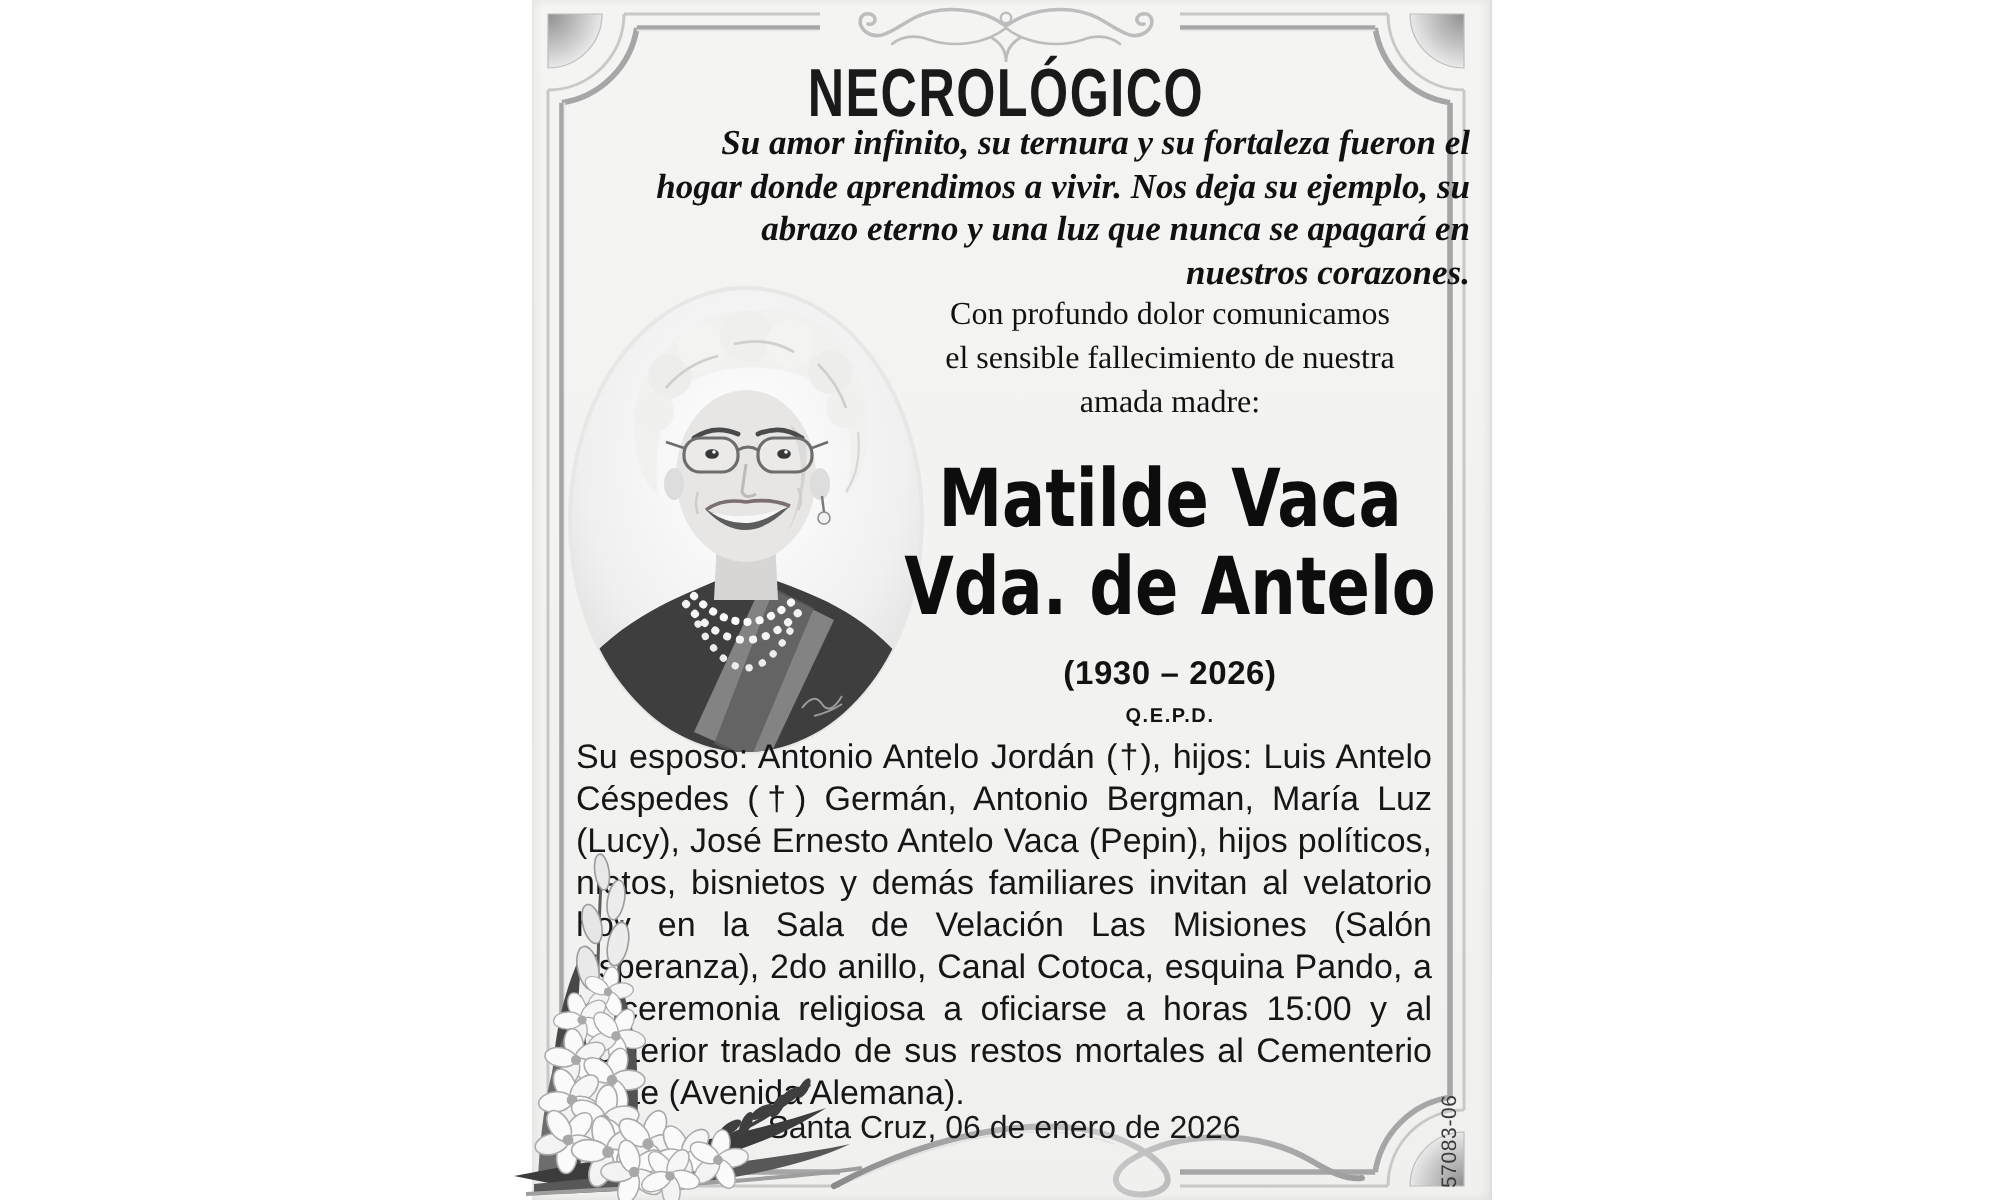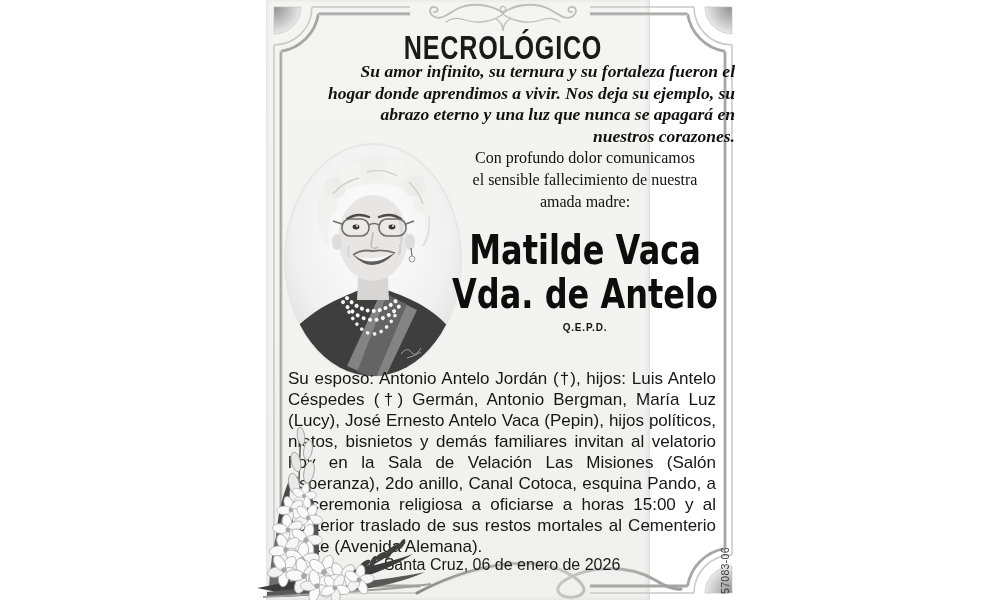--- a/index.html
+++ b/index.html
@@ -7,21 +7,21 @@
   body {
     background:#ffffff;
     font-family:"Liberation Sans", sans-serif;
     color:#141414;
     overflow:hidden;
     position:relative;
   }
   .stage { position:absolute; left:0; top:0; width:1000px; height:600px; background:#fff; }
 
   .card {
-    position:absolute; left:266px; top:0; width:384px; height:600px;
+    position:absolute; left:266px; top:0; width:480px; height:600px;
     background:linear-gradient(180deg,#f4f4f2 0%,#f2f2f0 60%,#f0f0ee 100%);
     border-left:1px solid #e6e6e4; border-right:1px solid #dededc;
     box-shadow:inset -2px 0 4px rgba(0,0,0,0.05), inset 2px 0 4px rgba(0,0,0,0.03);
   }
 
   .frame-svg { position:absolute; left:0; top:0; width:472px; height:600px; z-index:1; }
 
   .title {
     position:absolute; top:30px; left:0; width:472px; text-align:center;
     font-family:"Liberation Sans", sans-serif; font-weight:bold; font-size:34px; line-height:34px;
@@ -218,20 +218,21 @@
         <path d="M 118,212 q 6,-8 10,-2 q 4,6 10,-4 m -14,10 q 8,-2 14,-6" fill="none" stroke="#9a9a9a" stroke-width="1"></path>
       </g>
     </svg>
 
     <div class="right-col">
       <div class="announcement">Con profundo dolor comunicamos
 el sensible fallecimiento de nuestra
 amada madre:</div>
       <div class="deceased-name">Matilde Vaca
 Vda. de Antelo</div>
+      <div class="years">(1930 – 2026)</div>
       <div class="rip">Q.E.P.D.</div>
     </div>
 
     <div class="obit-body">Su esposo: Antonio Antelo Jordán (†), hijos: Luis Antelo Céspedes (†) Germán, Antonio Bergman, María Luz (Lucy), José Ernesto Antelo Vaca (Pepin), hijos políticos, nietos, bisnietos y demás familiares invitan al velatorio  hoy en la Sala de Velación Las Misiones (Salón Esperanza), 2do anillo, Canal Cotoca, esquina Pando, a la ceremonia religiosa a oficiarse a horas 15:00 y al posterior traslado de sus restos mortales al Cementerio Norte (Avenida Alemana).</div>
 
     <div class="dateline">Santa Cruz, 06 de enero de 2026</div>
 
     <svg class="flowers" viewBox="0 0 190 180">
 
       <path d="M 56,170 C 52,120 50,80 54,12 M 60,170 C 58,130 60,100 64,40 M 42,170 C 44,140 48,118 44,88" fill="none" stroke="#5a5a5a" stroke-width="1.5"></path>

